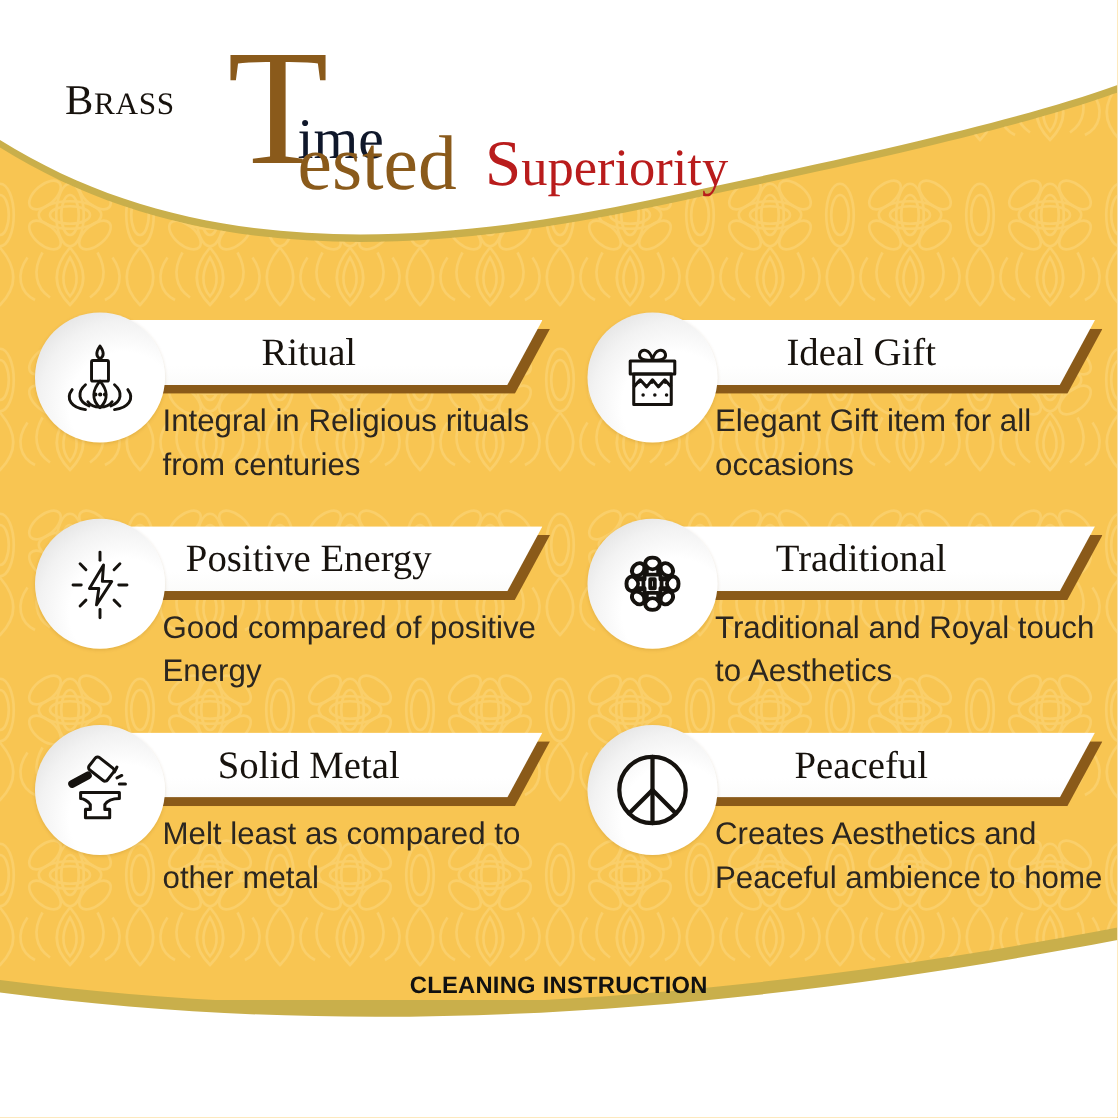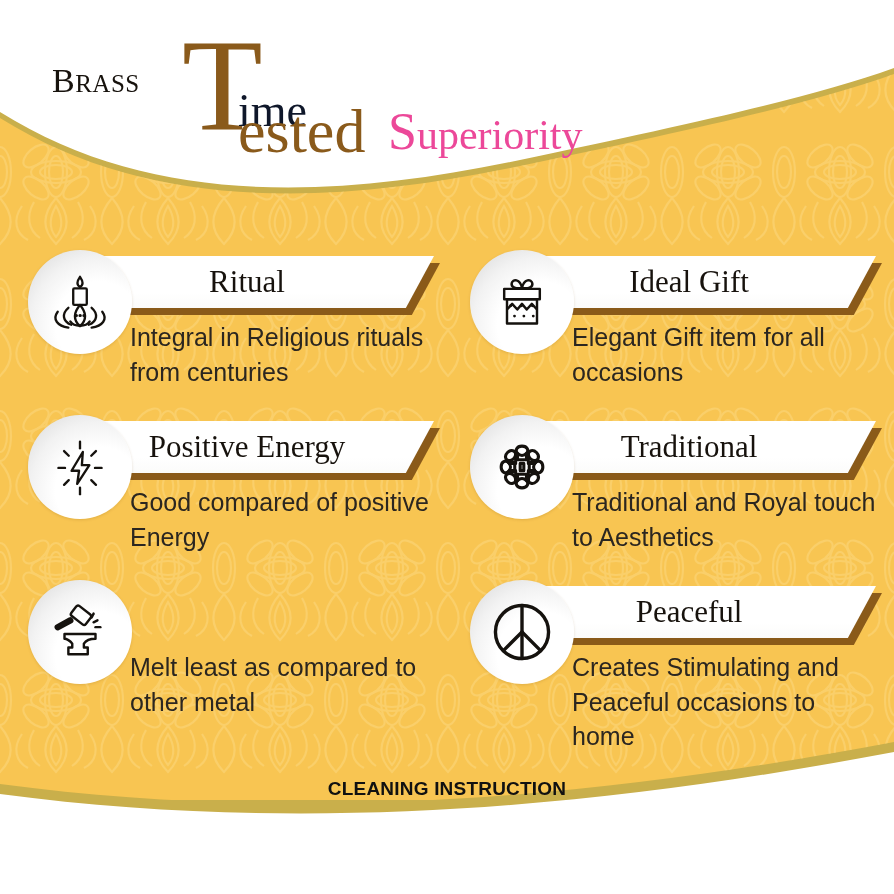--- a/index.html
+++ b/index.html
@@ -56,21 +56,21 @@
   }
   .w-ested{
     position:absolute;left:196px;top:78px;
     font-family:"Liberation Serif", serif;
     color:#8a5a1b;
     font-size:62px;line-height:1;
   }
   .w-sup{
     position:absolute;left:346px;top:84px;
     font-family:"Liberation Serif", serif;
-    color:#ec4899;
+    color:#b91c1c;
     font-size:42px;line-height:1;
   }
   .w-sup .cap{font-size:52px;}
 
   
   .grid{
     position:absolute;left:0;top:248px;width:894px;height:510px;
     z-index:5;
   }
   .card{position:absolute;width:420px;height:160px;}
@@ -301,20 +301,25 @@
           <path d="M27 47 L27 40 L37 40 L37 47"></path>
           <path d="M17 27 L24 27 L24 37 L17 37"></path>
           <path d="M47 27 L40 27 L40 37 L47 37"></path>
           <path d="M30 28 L34 28 L34 36 L30 36 Z"></path>
         </svg>
       </div>
       <div class="desc">Traditional and Royal touch to Aesthetics</div>
     </div>
 
     <div class="card col-l row-3">
+      <div class="ribbon">
+        <div class="shadow"></div>
+        <div class="face"></div>
+        <div class="title">Solid Metal</div>
+      </div>
       <div class="badge">
         <svg width="62" height="62" viewBox="0 0 64 64" fill="none" stroke="#15120e" stroke-width="2.5" stroke-linecap="round" stroke-linejoin="round">
 
           <rect x="24" y="8" width="19" height="13" rx="2.5" transform="rotate(38 33 14)"></rect>
 
           <path d="M22 20 L9 27" stroke-width="6.5"></path>
 
           <path d="M16 34 L48 34 L48 39 C42 39 38 41 36 44 L36 48 L40 48 L40 55 L20 55 L20 48 L24 48 L24 44 C22 41 18 39 16 39 Z"></path>
 
           <path d="M46 22 l4 -2"></path>
@@ -332,21 +337,21 @@
         <div class="title">Peaceful</div>
       </div>
       <div class="badge">
         <svg width="68" height="68" viewBox="0 0 64 64" fill="none" stroke="#15120e" stroke-width="3.2" stroke-linecap="round">
           <circle cx="32" cy="32" r="25"></circle>
           <path d="M32 7 V57"></path>
           <path d="M32 32 L14.5 49.5"></path>
           <path d="M32 32 L49.5 49.5"></path>
         </svg>
       </div>
-      <div class="desc">Creates Stimulating and Peaceful occasions to home</div>
+      <div class="desc">Creates Aesthetics and Peaceful ambience to home</div>
     </div>
 
   </div>
 
   <div class="clean">
     <div class="clean-title">CLEANING INSTRUCTION</div>
     <div class="clean-lines">
     </div>
   </div>
 

